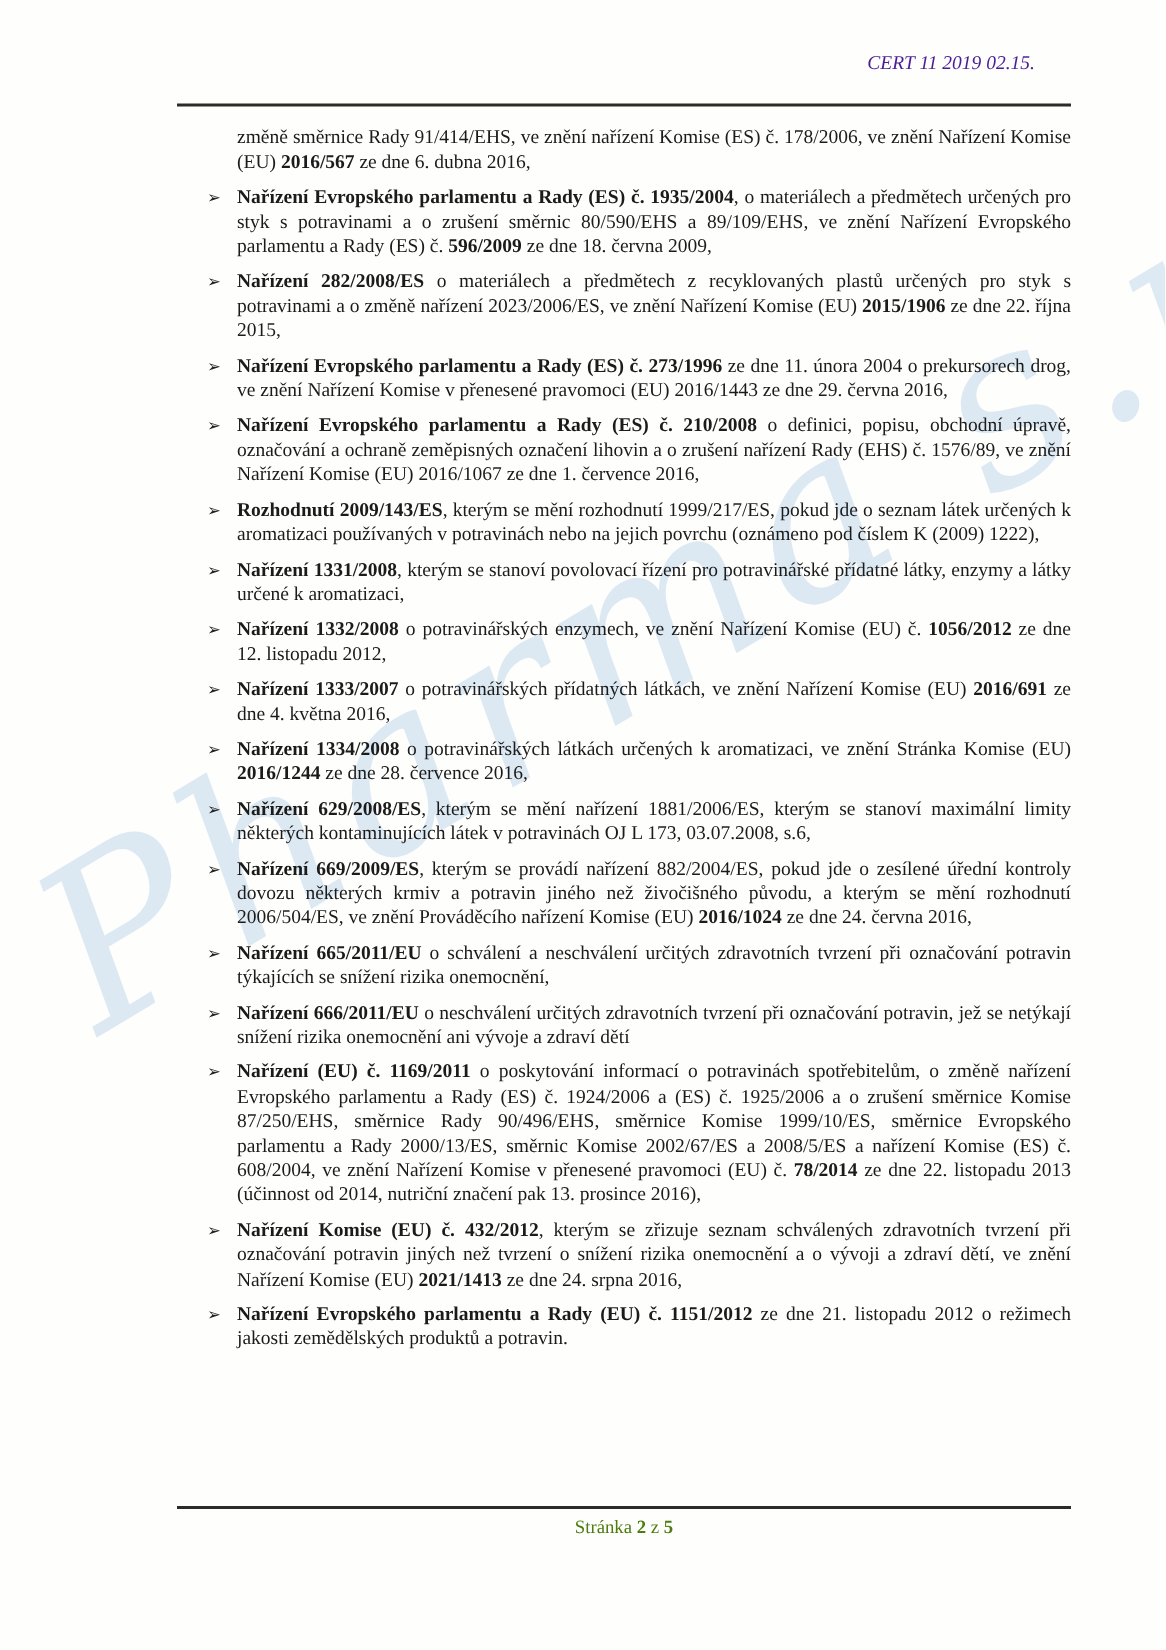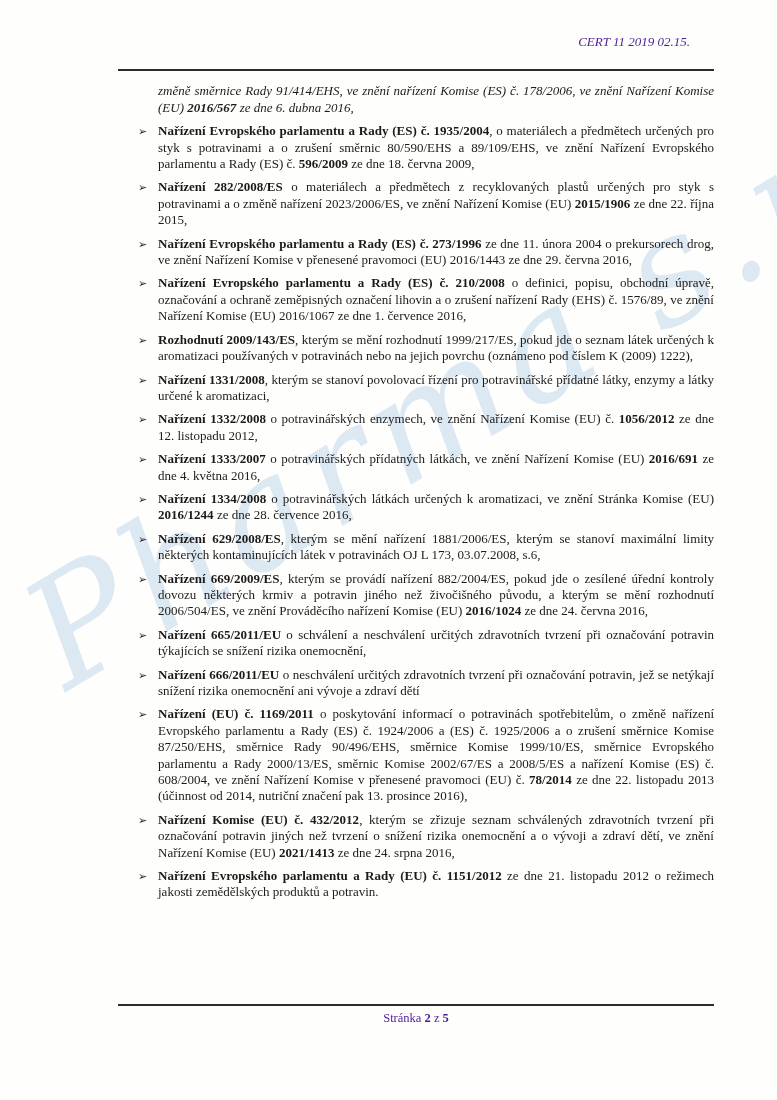--- a/index.html
+++ b/index.html
@@ -12,34 +12,34 @@
     overflow:hidden;
   }
   .content{
     position:relative;z-index:2;
     margin-left:118px;width:596px;
     font-size:13px;line-height:16.4px;
   }
   .header{margin-top:34px;text-align:right;padding-right:24px;}
   .doc-code{font-style:italic;font-size:13px;color:#4c1d95;}
   .top-rule{margin-top:19px;border-bottom:2px solid #2b2b2b;height:0;}
-  .intro{margin:12px 0 0 40px;text-align:justify;font-style:italic;}
+  .intro{margin:12px 0 0 40px;text-align:justify;}
   .reg-list{list-style:none;margin:0;padding:0 0 0 20px;}
   .reg-item{display:flex;margin-top:7px;}
   .bullet{
     flex:0 0 20px;
     font-family:"DejaVu Sans", sans-serif;
     font-size:11px;color:#222;
     padding-top:1px;
   }
   .item-text{flex:1;text-align:justify;}
   .b{font-weight:bold;}
   .footer{position:absolute;z-index:2;left:118px;width:596px;top:1004px;}
   .footer-rule{border-top:2px solid #2b2b2b;height:0;}
-  .page-label{margin-top:5px;text-align:center;font-size:12.5px;color:#4c1d95;}
+  .page-label{margin-top:5px;text-align:center;font-size:12.5px;color:#4d7c0f;}
   .watermark{
     position:absolute;z-index:1;
     left:40px;top:560px;
     transform:rotate(-31deg);
     transform-origin:left center;
     font-family:"DejaVu Serif", serif;
     font-style:italic;
     font-size:150px;
     letter-spacing:8px;
     color:#a9c9e2;

